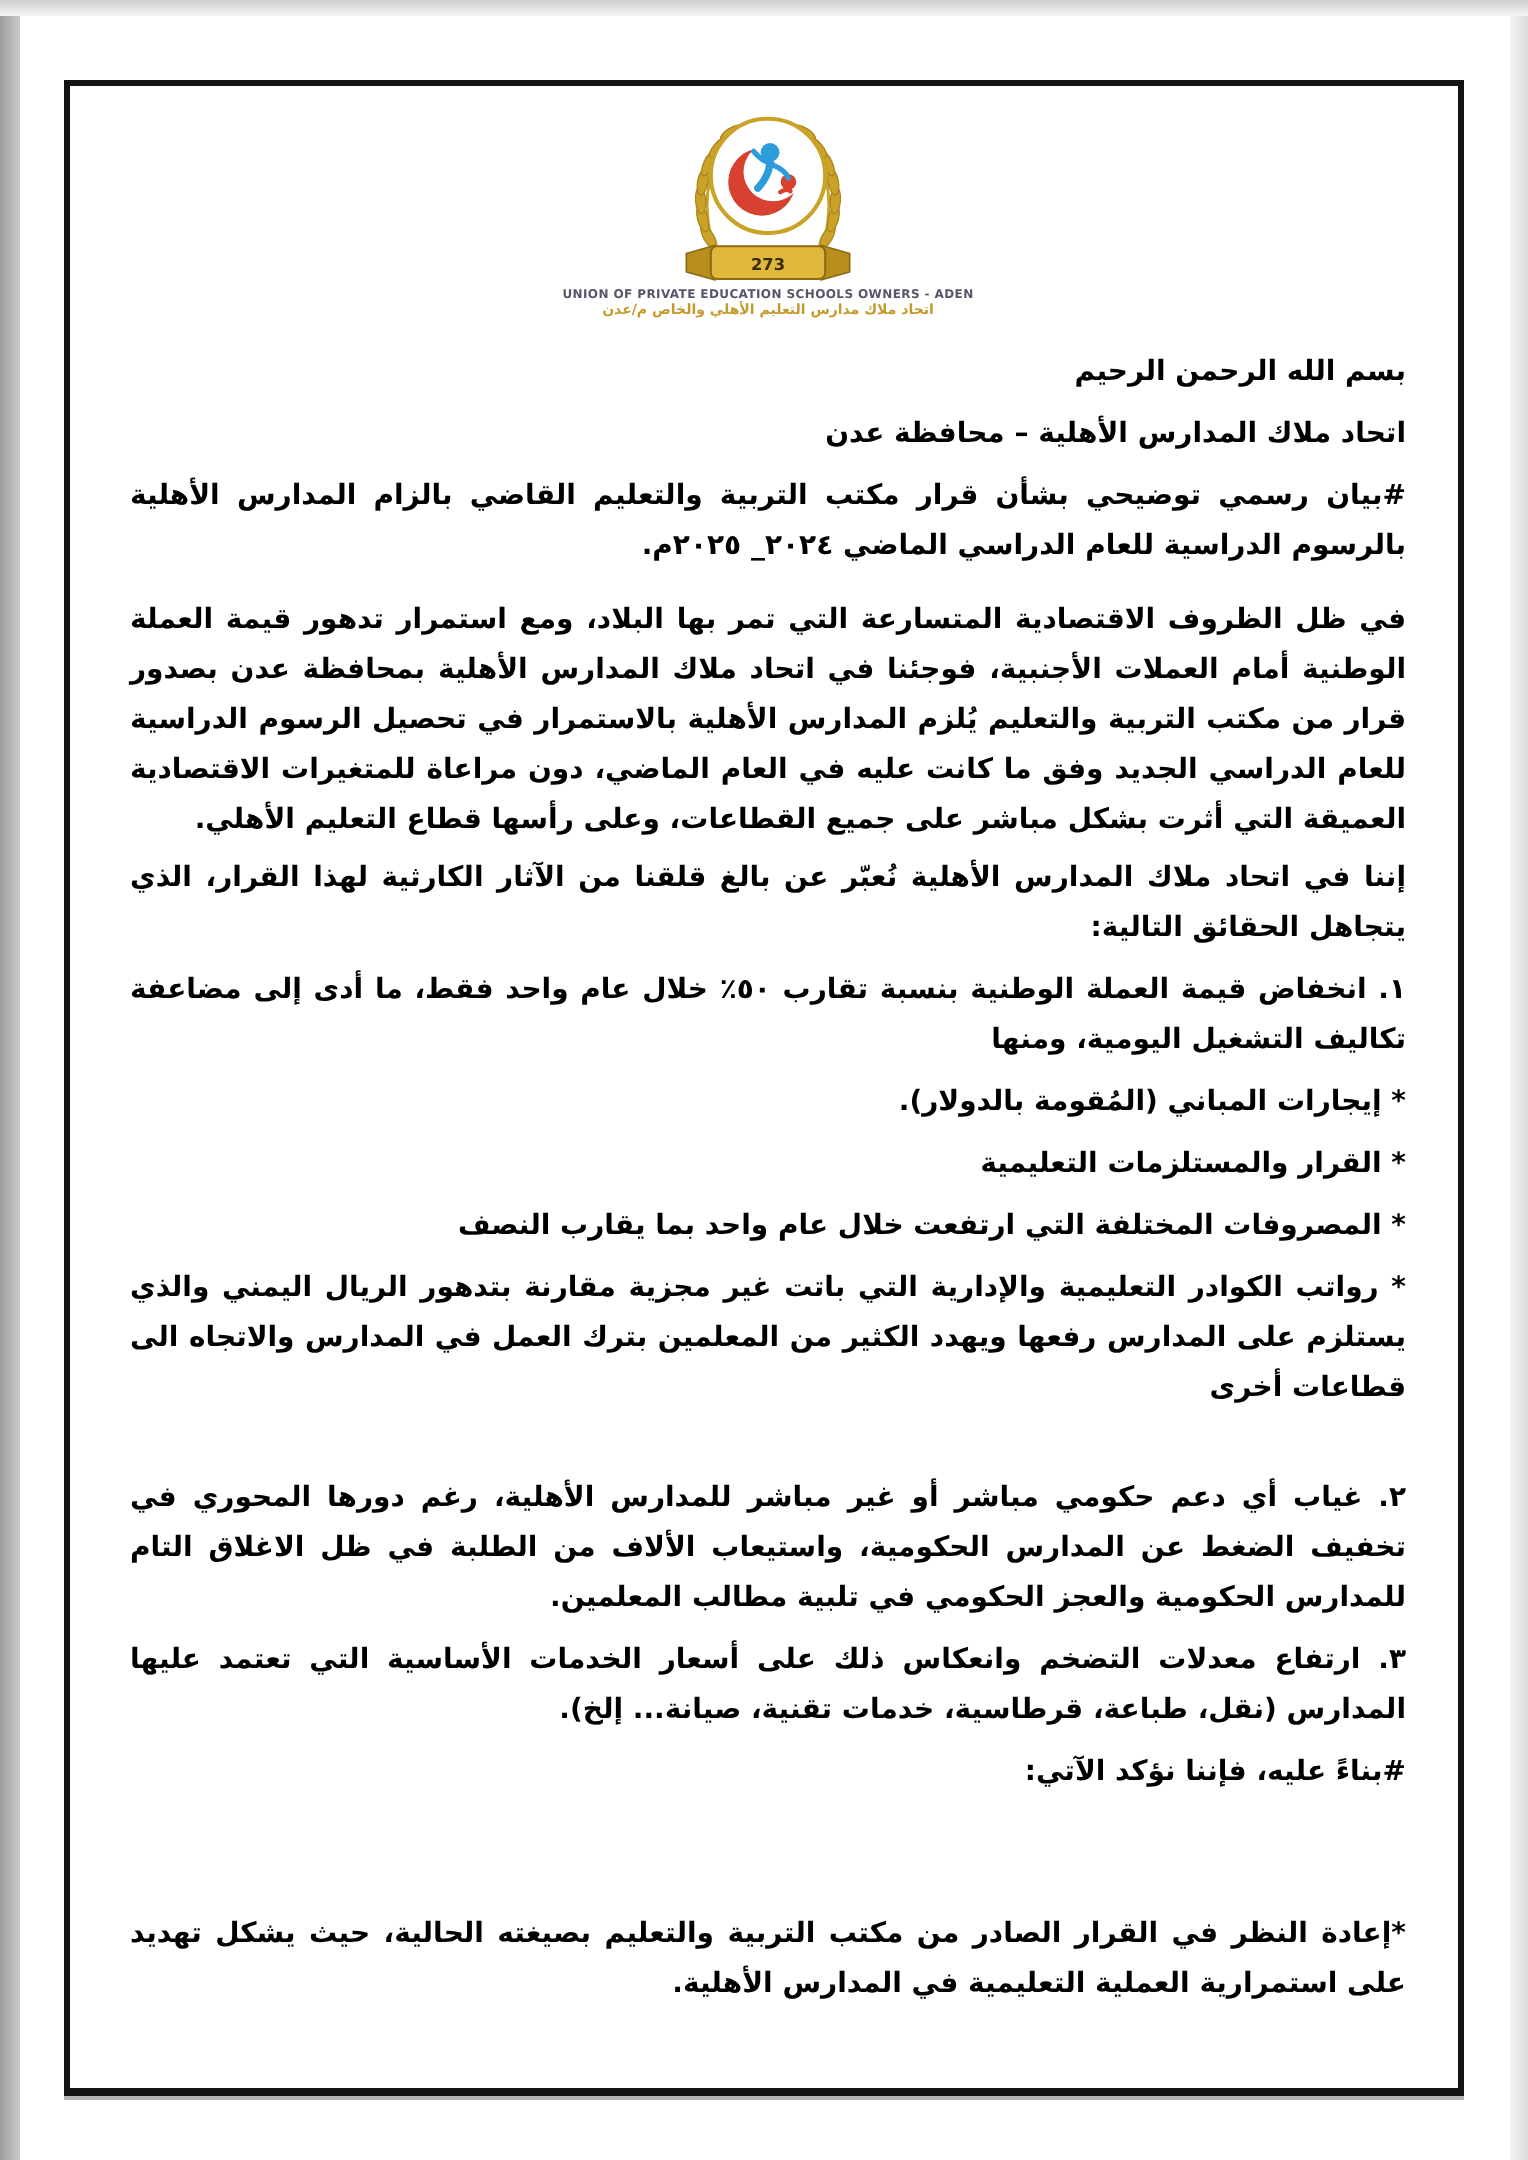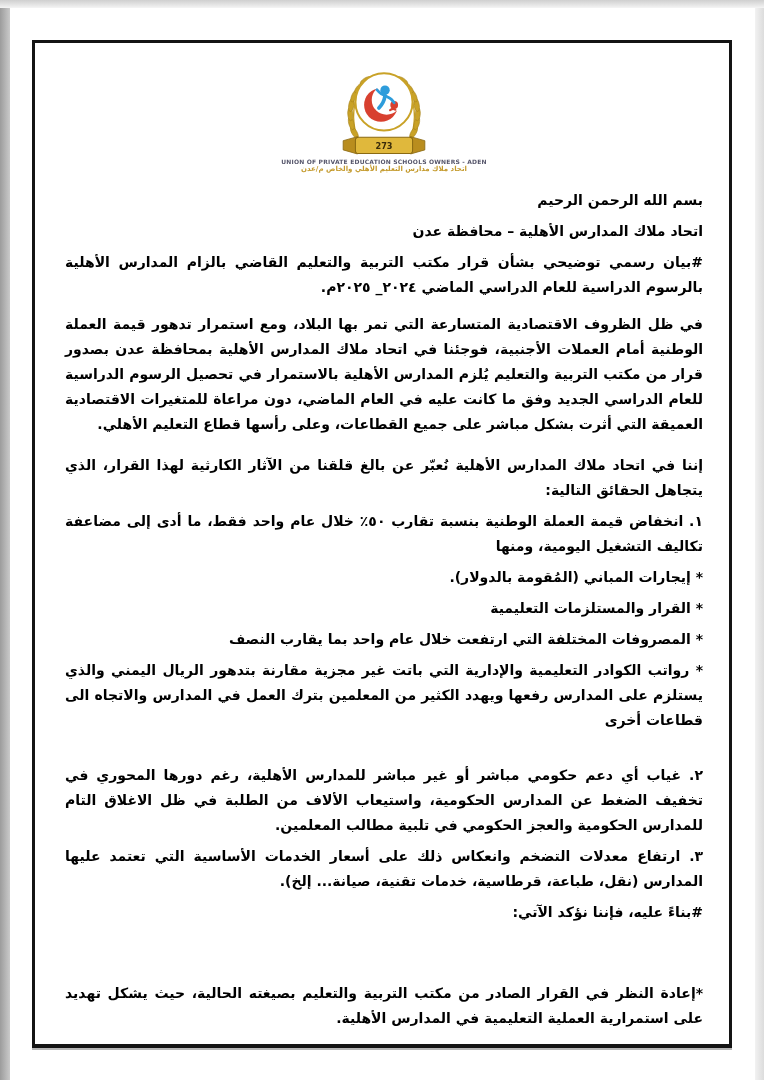--- a/index.html
+++ b/index.html
@@ -16,31 +16,31 @@
     background:linear-gradient(to left,#dcdcdc,#f2f2f2);z-index:5;}
 
   .frame{
     position:absolute;left:32px;top:40px;width:700px;height:1008px;
     box-sizing:border-box;background:#fff;
     border:3px solid #141414;border-bottom-width:4px;
     box-shadow:0 2px 0 rgba(90,90,90,.45);
     padding:0 26px 0 30px;
   }
 
-  .logo-wrap{text-align:center;padding-top:14px;line-height:1.1;}
+  .logo-wrap{text-align:center;padding-top:0;line-height:1.1;}
   .logo-wrap svg{display:inline-block;}
   .caption-en{font-size:6px;font-weight:bold;color:#56566b;letter-spacing:.2px;direction:ltr;}
   .caption-ar{font-size:7px;font-weight:bold;color:#c49a2c;direction:rtl;margin-top:1px;}
 
   .doc{direction:rtl;unicode-bidi:embed;color:#000;font-weight:bold;
     font-size:14px;line-height:25px;text-align:right;margin-top:14px;}
   .doc p{margin:0 0 6px 0;}
   .just{text-align:justify;text-justify:inter-word;}
   p.statement-title{margin-bottom:12px;}
-  p.intro{margin-bottom:16px;}
+  p.intro{margin-bottom:4px;}
   p.bullet{margin-bottom:6px;}
   p.bullet-last{margin-bottom:30px;}
   p.point2{}
   p.point3{}
   p.conclusion-header{margin-bottom:56px;}
 </style>
 </head>
 <body>
 
 <div class="edge-left"></div>

